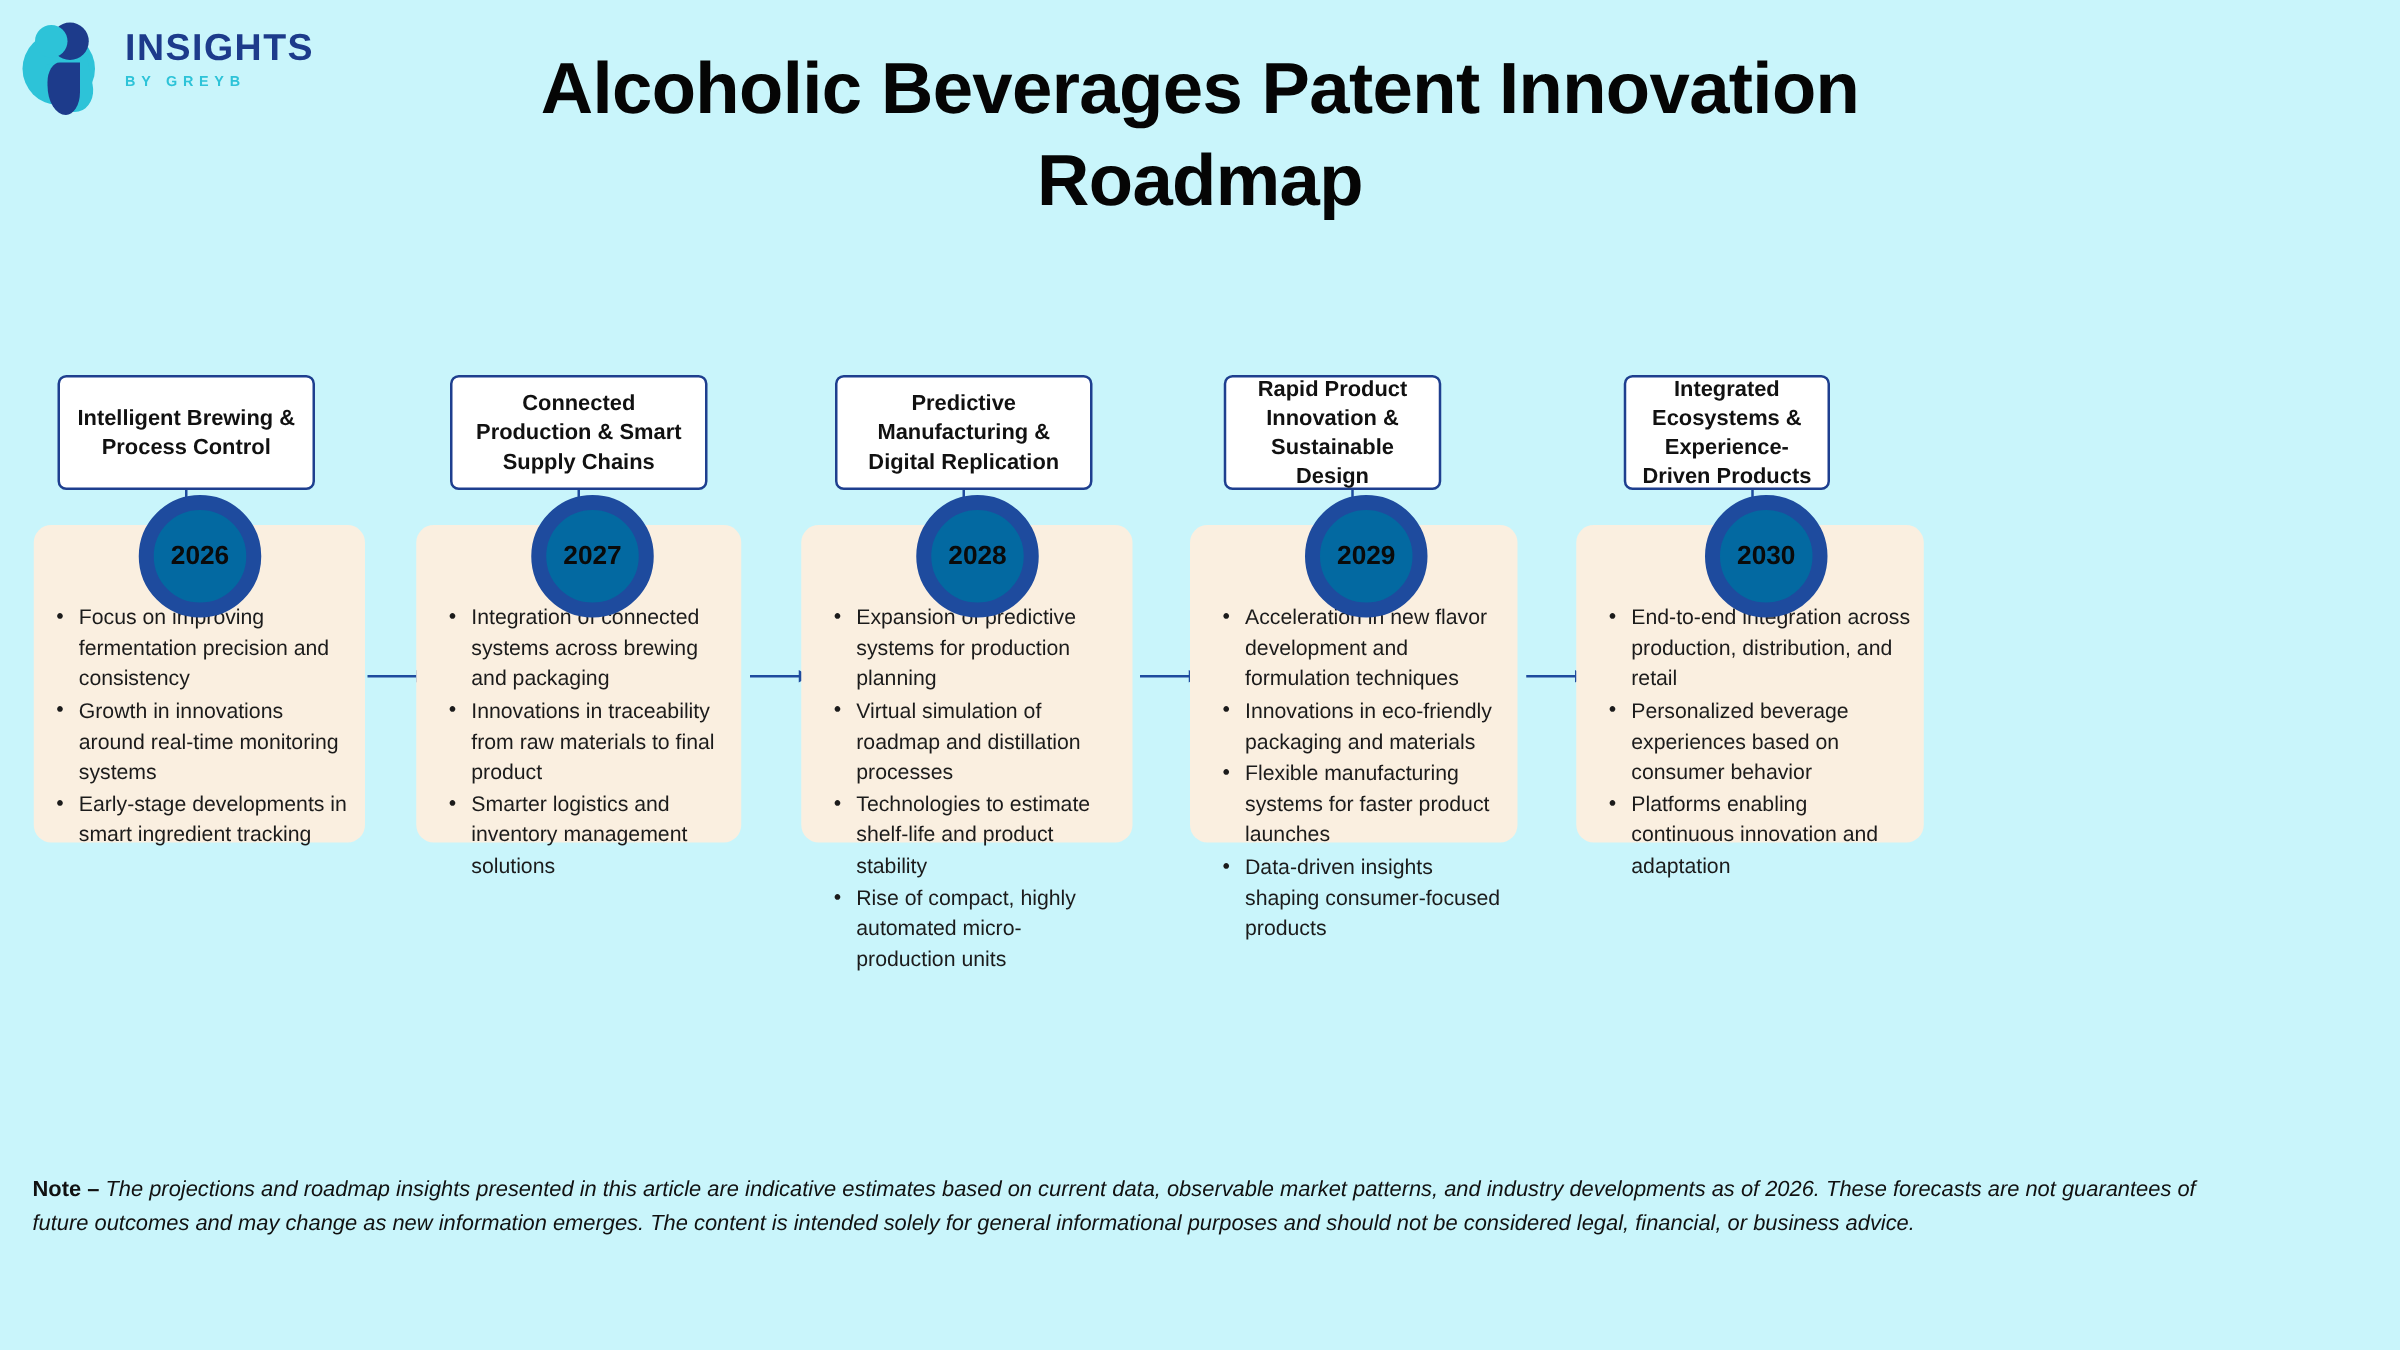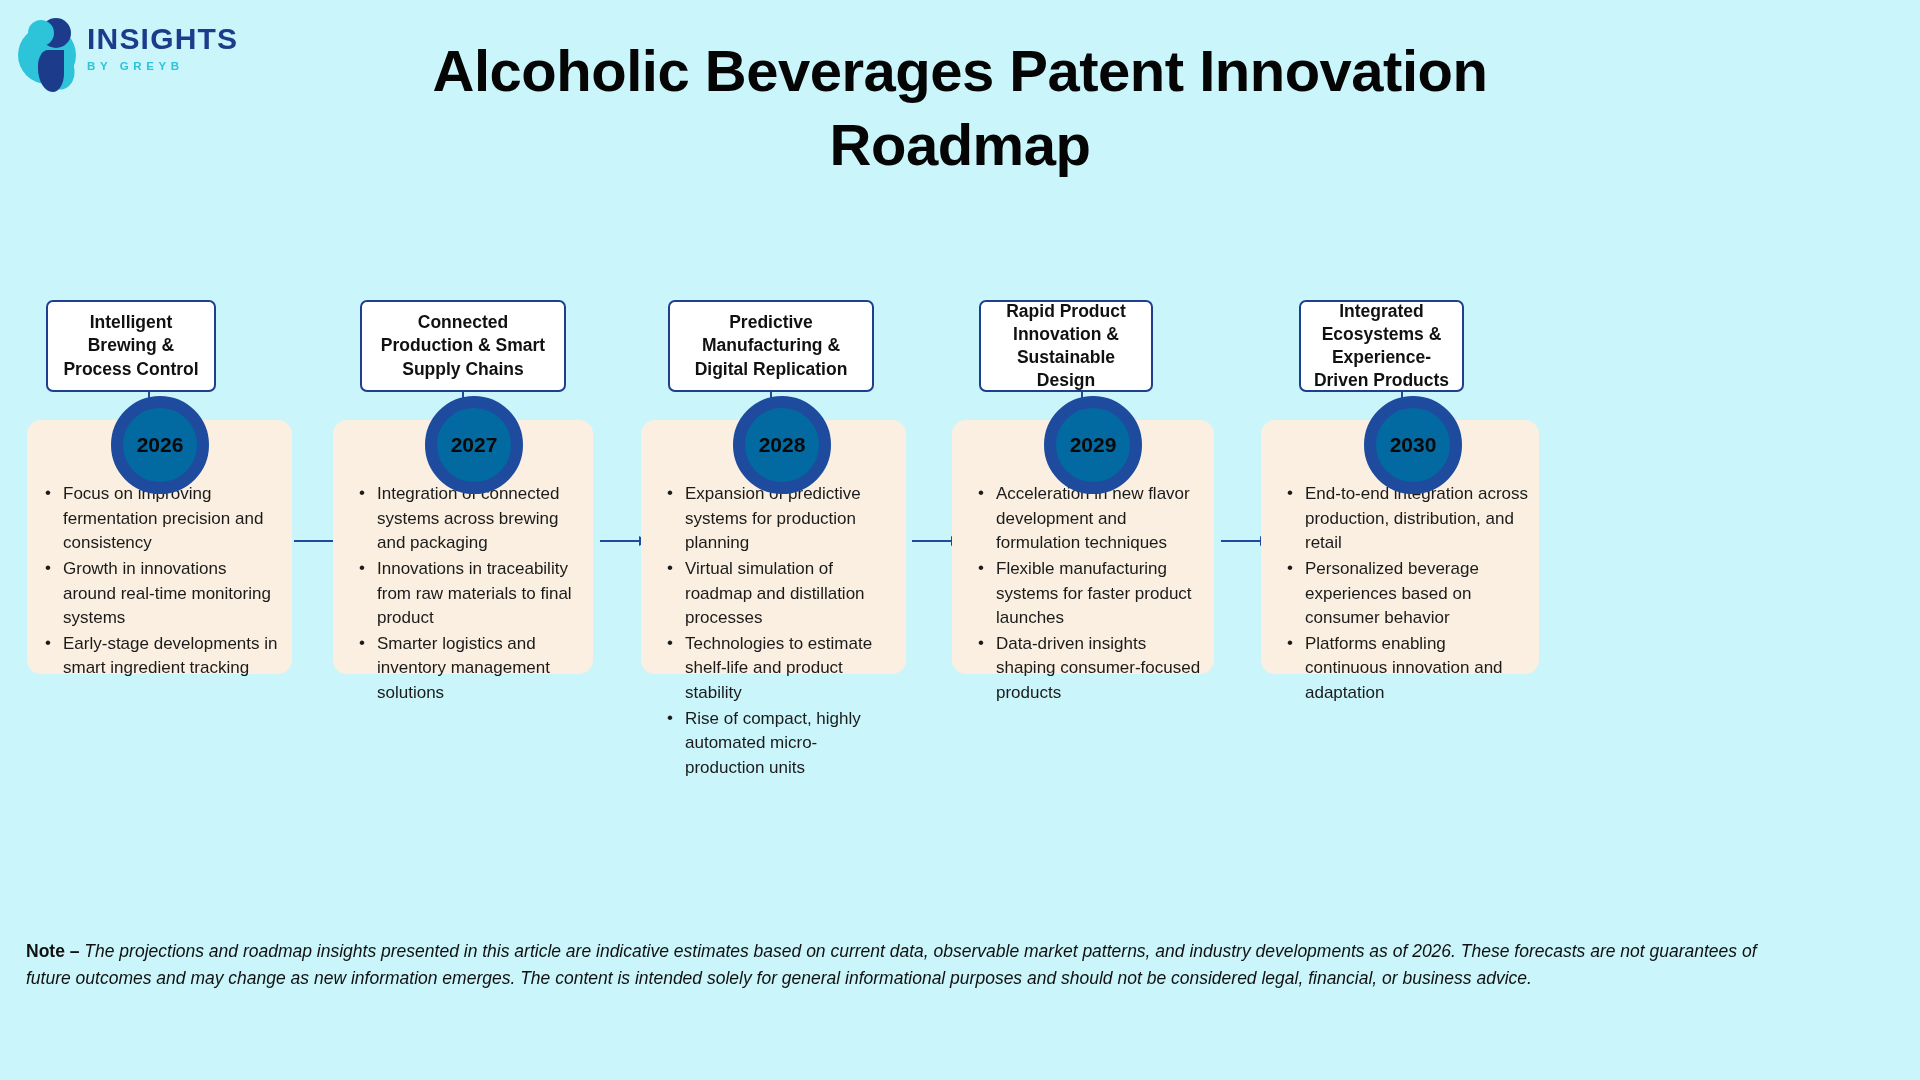--- a/index.html
+++ b/index.html
@@ -12,21 +12,21 @@
   #page {
     position: relative;
     width: 1920px; height: 1080px;
     background: #c9f5fb;
   }
 
   
   #logo {
     position: absolute;
     left: 14px; top: 12px;
-    display: flex; align-items: center; gap: 1px;
+    display: flex; align-items: center; gap: 14px;
   }
   #logo-mark { position: relative; width: 72px; height: 72px; }
   #logo-mark .blob {
     position: absolute; left: 4px; top: 14px;
     width: 58px; height: 58px;
     background: #2dc3d8; border-radius: 50%;
   }
   #logo-mark .tail {
     position: absolute; left: 26px; top: 36px;
     width: 34px; height: 42px;
@@ -172,21 +172,21 @@
       <span id="logo-name">INSIGHTS</span>
       <span id="logo-sub">BY GREYB</span>
     </div>
   </div>
 
   <h1 id="title">Alcoholic Beverages Patent Innovation Roadmap</h1>
 
   <div id="roadmap">
 
     <div class="stage">
-      <div class="stage-header" style="left:46px; width:170px;">Intelligent Brewing &amp; Process Control</div>
+      <div class="stage-header" style="left:46px; width:206px;">Intelligent Brewing &amp; Process Control</div>
       <div class="arrow-down" style="left:148px; top:92px; height:48px;"></div>
       <div class="card" style="left:27px; top:120px; width:265px; height:254px; padding:62px 14px 0 16px;">
         <ul>
           <li>Focus on improving fermentation precision and consistency</li>
           <li>Growth in innovations around real-time monitoring systems</li>
           <li>Early-stage developments in smart ingredient tracking</li>
         </ul>
       </div>
       <div class="year-circle" style="left:111px; top:96px;">2026</div>
     </div>
@@ -223,20 +223,21 @@
     </div>
 
     <div class="connector" style="left:912px; top:240px; width:40px;"></div>
 
     <div class="stage">
       <div class="stage-header" style="left:979px; width:174px;">Rapid Product Innovation &amp; Sustainable Design</div>
       <div class="arrow-down" style="left:1081px; top:92px; height:48px;"></div>
       <div class="card" style="left:952px; top:120px; width:262px; height:254px; padding:62px 8px 0 24px;">
         <ul>
           <li>Acceleration in new flavor development and formulation techniques</li>
+          <li>Innovations in eco-friendly packaging and materials</li>
           <li>Flexible manufacturing systems for faster product launches</li>
           <li>Data-driven insights shaping consumer-focused products</li>
         </ul>
       </div>
       <div class="year-circle" style="left:1044px; top:96px;">2029</div>
     </div>
 
     <div class="connector" style="left:1221px; top:240px; width:40px;"></div>
 
     <div class="stage">

